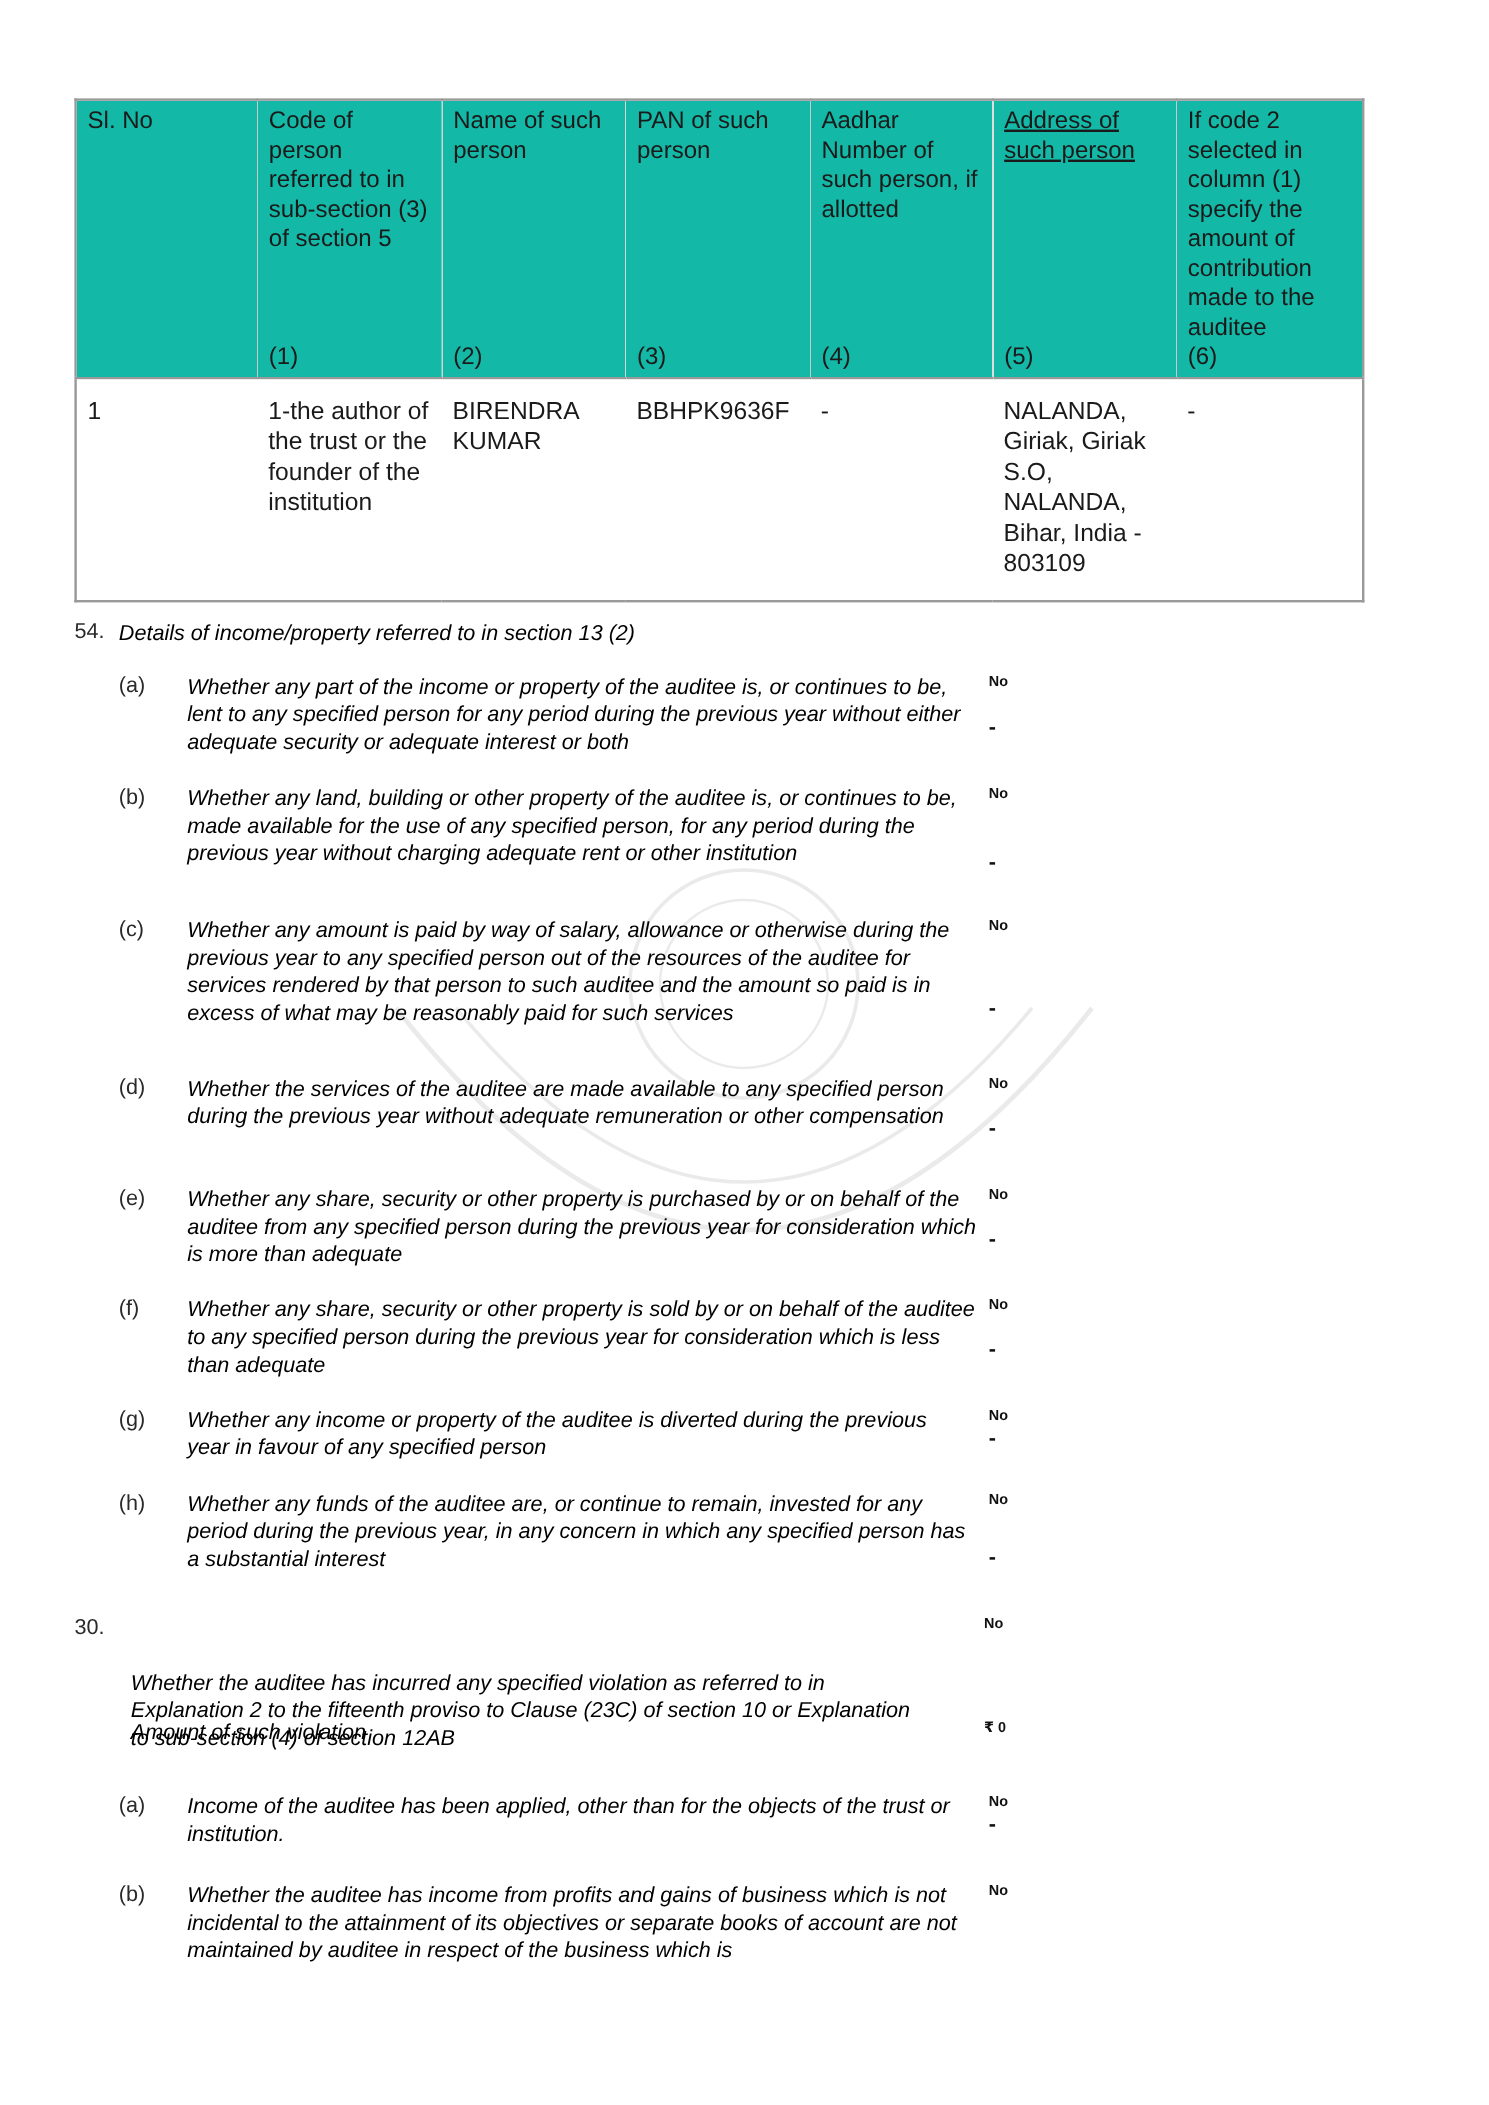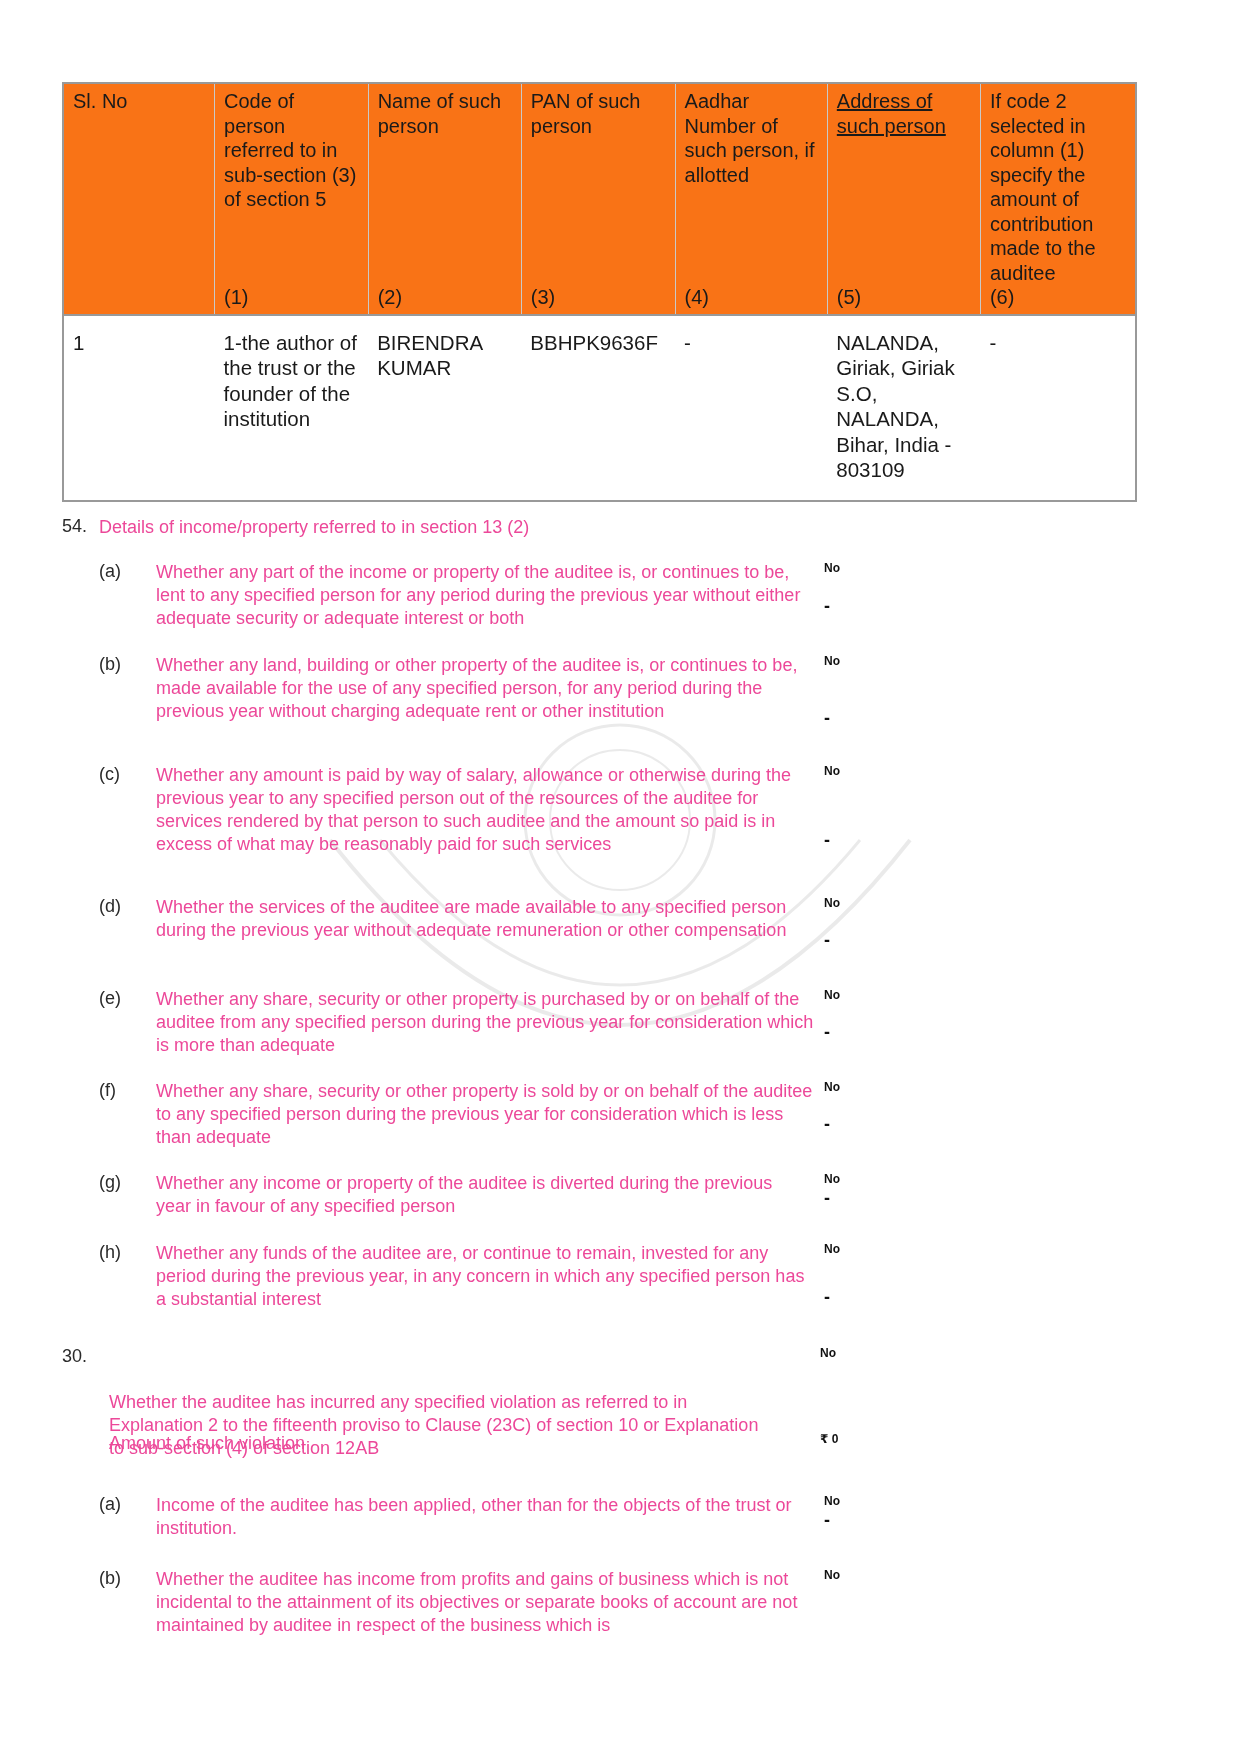--- a/index.html
+++ b/index.html
@@ -10,36 +10,36 @@
   .watermark {
     position: absolute; left: 290px; top: 690px; width: 660px; height: 420px;
     pointer-events: none; opacity: 0.08;
   }
   table.persons {
     position: absolute; left: 62px; top: 82px; width: 1075px;
     border-collapse: collapse; border: 2px solid #999;
     font-size: 20px; line-height: 24.5px;
   }
   table.persons th {
-    background: #f97316; font-weight: normal; text-align: left; vertical-align: top;
+    background: #14b8a6; font-weight: normal; text-align: left; vertical-align: top;
     padding: 5px 8px 4px 9px; border-right: 1px solid #c9c9c9; color: #1a1a1a;
     height: 218px; position: relative;
   }
   table.persons th:last-child { border-right: none; }
   table.persons th .hlabel { display: block; }
   table.persons th .hnum { position: absolute; left: 9px; bottom: 4px; }
   table.persons th.c6 .hnum { position: static; display: block; }
   table.persons td {
     vertical-align: top; padding: 14px 8px 12px 9px; height: 158px;
     border-top: 2px solid #999; font-size: 20.5px; line-height: 25.5px; color: #1a1a1a;
   }
   .c0 { width: 136px; } .c1 { width: 137px; } .c2 { width: 136px; }
   .c3 { width: 136px; } .c4 { width: 136px; } .c5 { width: 136px; text-decoration: underline; } .c6 { width: 138px; }
 
-  .q { position: absolute; font-size: 18px; line-height: 23px; color: #ec4899; }
+  .q { position: absolute; font-size: 18px; line-height: 23px; color: #000000; font-style: italic; }
   .qnum { position: absolute; font-size: 18px; color: #2a2a2a; }
   .qletter { position: absolute; font-size: 18px; color: #2a2a2a; }
   .ans { position: absolute; font-size: 12px; font-weight: bold; color: #111; }
   .dash { position: absolute; font-size: 18px; color: #111; font-weight: bold; }
 </style>
 </head>
 <body>
 
 <svg class="watermark" viewBox="0 0 660 420">
   <circle cx="330" cy="130" r="95" fill="none" stroke="#000" stroke-width="3"></circle>

